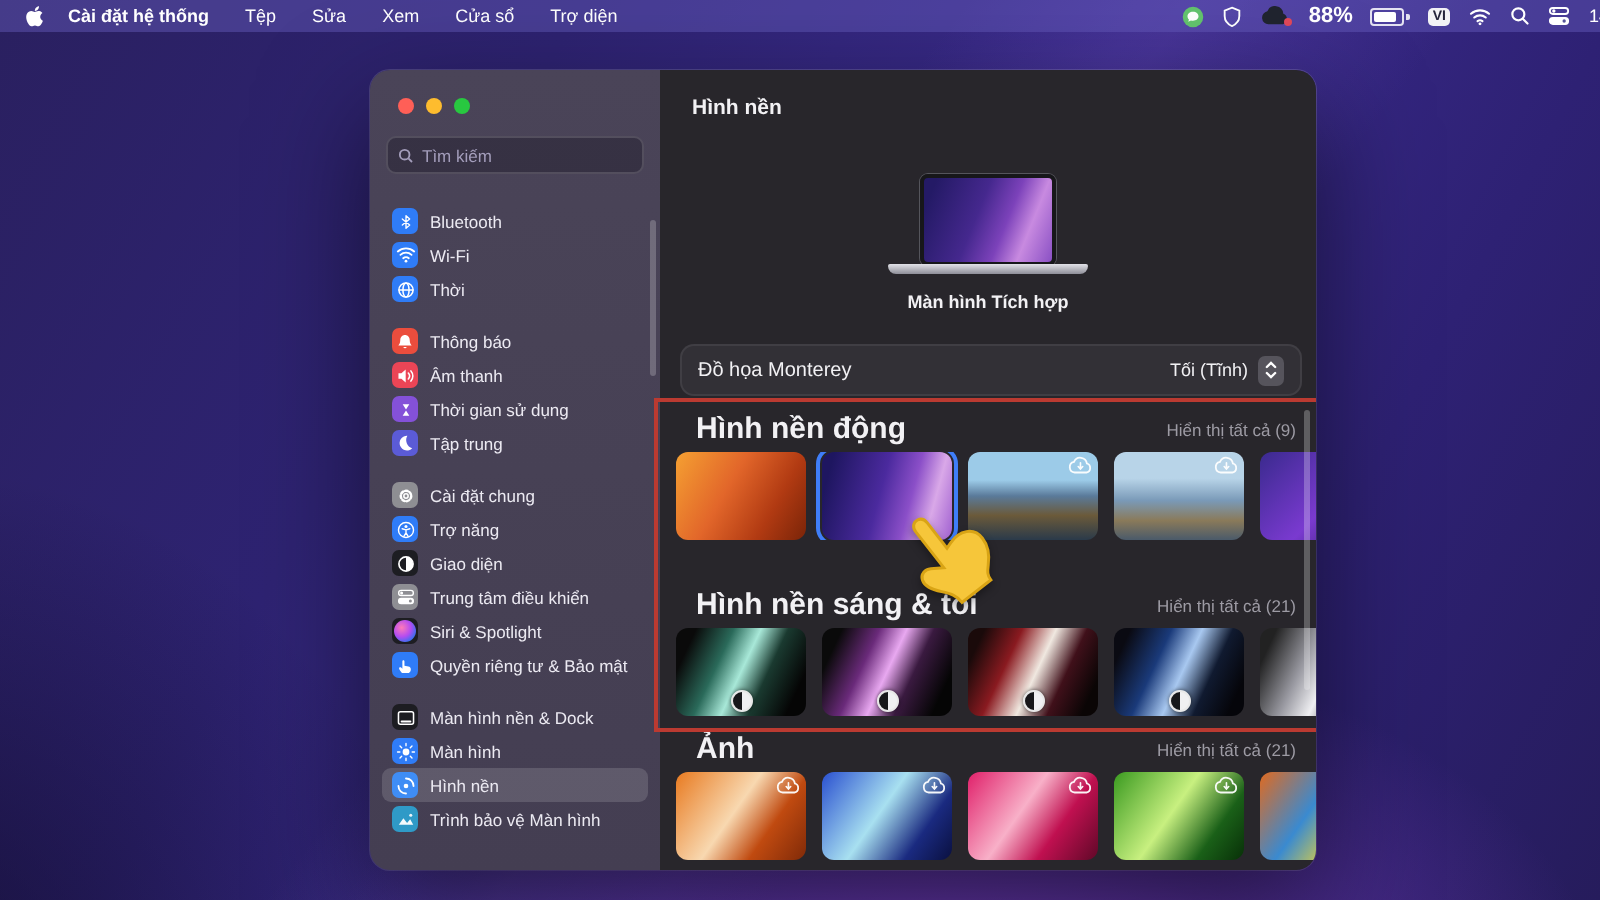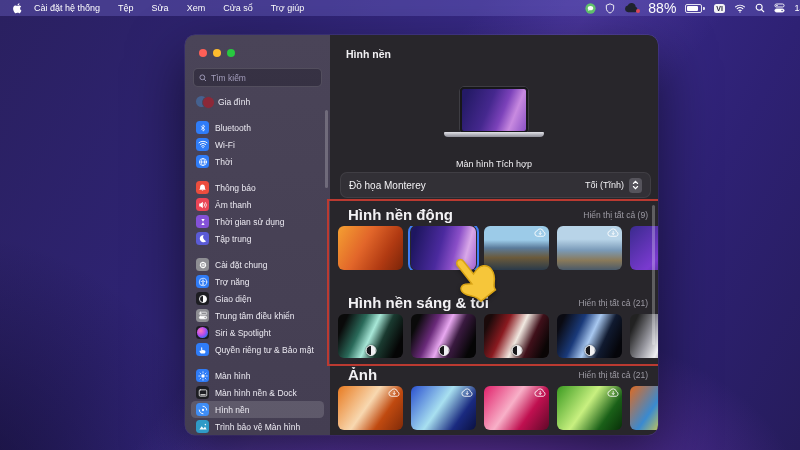--- a/index.html
+++ b/index.html
@@ -12,24 +12,24 @@
       radial-gradient(ellipse 420px 420px at -5% 108%, rgba(10,6,30,.6), rgba(10,6,30,0) 60%),
       linear-gradient(118deg,#2a2060 0%,#2e2372 28%,#3a2b8c 55%,#2e2174 78%,#261c5c 100%);
   }
   .diag{position:absolute;inset:0;background:linear-gradient(128deg,transparent 42%,rgba(140,100,220,.18) 52%,transparent 64%);pointer-events:none;}
 
   
   .menubar{position:absolute;left:0;top:0;width:800px;height:16px;
     background:rgba(108,98,196,.42);display:flex;align-items:center;color:#fff;font-size:9px;}
   .mb-left{display:flex;align-items:center;gap:0;padding-left:9px;white-space:nowrap;}
   .apple{width:16px;display:flex;justify-content:center;}
-  .appname{font-weight:normal;padding:0 9px;}
+  .appname{font-weight:bold;padding:0 9px;}
   .menu-item{padding:0 9px;}
   .mb-right{margin-left:auto;display:flex;align-items:center;gap:9px;padding-right:0;white-space:nowrap;overflow:hidden;width:216px;justify-content:flex-end;}
-  .mb-right .pct{font-size:14px;}
+  .mb-right .pct{font-size:11px;font-weight:bold;}
   .vi-badge{background:#f2f2f5;color:#24243a;font-size:7px;font-weight:bold;border-radius:2.5px;padding:1px 2.5px;line-height:1;}
   .mb-time{font-size:9px;margin-right:-7px;}
   .batt{display:flex;align-items:center;gap:1px;}
   .batt-body{width:15px;height:7px;border:1px solid rgba(255,255,255,.85);border-radius:2px;position:relative;}
   .batt-fill{position:absolute;left:1px;top:1px;bottom:1px;width:11px;background:#fff;border-radius:1px;}
   .batt-nub{width:1.5px;height:3px;background:rgba(255,255,255,.85);border-radius:0 1px 1px 0;}
   .cloud-dot{position:relative;}
   .cloud-dot .dot{position:absolute;right:-1px;bottom:0;width:4px;height:4px;border-radius:50%;background:#e0485a;}
 
   
@@ -54,21 +54,21 @@
   .siri-grad{width:11px;height:11px;border-radius:50%;background:radial-gradient(circle at 35% 35%,#ff7ab8,#b44cf0 45%,#3e6df0 75%,#16c8d8);}
   .sb-scroll{position:absolute;right:2px;top:75px;width:3px;height:78px;border-radius:2px;background:rgba(255,255,255,.22);}
 
   .main{flex:1;background:#28262b;position:relative;color:#f2f1f4;}
   .m-title{position:absolute;left:16px;top:13px;font-size:10.5px;font-weight:bold;}
   .preview{position:absolute;left:0;right:0;top:52px;text-align:center;}
   .mb-screen{width:64px;height:42px;margin:0 auto;border:2px solid #17171a;border-radius:4px;
     background:linear-gradient(112deg,#241a66 8%,#45288e 42%,#7c42ba 62%,#c88ae0 78%,#8a50c4 100%);
     box-shadow:0 0 0 .5px #55555c;}
   .mb-base{width:100px;height:4.5px;margin:-1px auto 0;background:linear-gradient(#e2e2e8,#8e8e98);border-radius:1px 1px 4px 4px;}
-  .mb-label{margin-top:22px;font-size:9px;font-weight:normal;}
+  .mb-label{margin-top:9px;font-size:9px;font-weight:bold;}
   .gcard{position:absolute;left:10px;right:7px;top:137px;height:24px;background:#323036;
     border:1px solid rgba(255,255,255,.07);border-radius:7px;display:flex;align-items:center;padding:0 8px;}
   .gcard .lbl{font-size:10px;}
   .gcard .val{margin-left:auto;font-size:9px;display:flex;align-items:center;gap:5px;text-align:right;}
   .stepper{width:13px;height:15px;background:#56545c;border-radius:3.5px;display:flex;align-items:center;justify-content:center;}
 
   .section{position:absolute;left:0;right:0;}
   .sec-0{top:173px}.sec-1{top:261px}.sec-2{top:333px}
   .sec-head{display:flex;align-items:center;height:13px;padding:0 10px 0 18px;}
   .sec-title{font-size:15px;font-weight:bold;}
@@ -95,21 +95,21 @@
 
 <div class="menubar">
   <div class="mb-left">
     <span class="apple">
       <svg width="10" height="12" viewBox="0 0 14 17" fill="#fff">
           <path d="M11.4 9.1c0-1.8 1.5-2.7 1.6-2.7-.9-1.3-2.2-1.5-2.7-1.5-1.1-.1-2.2.7-2.8.7-.6 0-1.5-.7-2.4-.7-1.2 0-2.4.7-3 1.8-1.3 2.2-.3 5.5.9 7.3.6.9 1.3 1.9 2.3 1.8.9 0 1.3-.6 2.4-.6s1.4.6 2.4.6c1 0 1.6-.9 2.2-1.8.7-1 1-2 1-2.1 0 0-1.9-.7-1.9-2.8z"></path>
           <path d="M9.8 3.9c.5-.6.8-1.5.7-2.3-.7 0-1.6.5-2.1 1.1-.5.5-.9 1.4-.8 2.2.8.1 1.7-.4 2.2-1z"></path>
         </svg>
     </span>
     <span class="appname">Cài đặt hệ thống</span>
-    <span id="menus"><span class="menu-item">Tệp</span><span class="menu-item">Sửa</span><span class="menu-item">Xem</span><span class="menu-item">Cửa sổ</span><span class="menu-item">Trợ giúp</span></span>
+    <span id="menus"><span class="menu-item">Tệp</span><span class="menu-item">Sửa</span><span class="menu-item">Xem</span><span class="menu-item">Cửa sổ</span><span class="menu-item">Trợ diện</span></span>
   </div>
   <div class="mb-right">
     <span>
       <svg width="11" height="11" viewBox="0 0 12 12">
           <circle cx="6" cy="6" r="5.6" fill="#63c46e"></circle>
           <path d="M3 5.6c0-1.4 1.3-2.4 3-2.4s3 1 3 2.4-1.3 2.4-3 2.4c-.4 0-.8 0-1.1-.1L3.4 8.6l.4-1.2C3.3 7 3 6.3 3 5.6z" fill="#fff"></path>
         </svg>
     </span>
     <span>
       <svg width="10" height="11" viewBox="0 0 15 16" fill="none" stroke="#fff" stroke-width="1.4">
@@ -163,27 +163,20 @@
       <span class="tl g"></span>
     </div>
     <div class="searchbox">
       <svg width="8" height="8" viewBox="0 0 12 12" fill="none" stroke="#a39dbb" stroke-width="1.4">
           <circle cx="5" cy="5" r="3.6"></circle>
           <path d="M7.8 7.8l2.7 2.7"></path>
         </svg>
       <span>Tìm kiếm</span>
     </div>
     <div class="srows" id="sidebar-rows">
-        <div class="srow">
-          <span class="avatars">
-            <i></i>
-            <i></i>
-          </span>
-          <span>Gia đình</span>
-        </div>
         <div class="sgap"></div>
         <div class="srow">
           <span class="sic" style="background: rgb(47, 124, 247);">
             <svg width="8" height="10" viewBox="0 0 13 13" fill="none" stroke="#fff" stroke-linecap="round" stroke-linejoin="round" stroke-width="1.1">
               <path d="M3.5 4l6 5-3 2.6V1.4l3 2.6-6 5"></path>
             </svg>
           </span>
           <span>Bluetooth</span>
         </div>
         <div class="srow">
@@ -289,36 +282,36 @@
         <div class="srow">
           <span class="sic" style="background: rgb(47, 124, 247);">
             <svg width="9" height="10" viewBox="0 0 13 13">
               <path fill="#fff" d="M4.3 11.6c-.9-1.1-2.1-2.5-2.1-3.4 0-.8.9-1.1 1.5-.6l.9.8V3.2c0-1.1 1.5-1.1 1.5 0v3.2l2.9.5c1.1.2 1.7.9 1.7 2 0 1.6-.8 2.1-1.3 2.7z"></path>
             </svg>
           </span>
           <span>Quyền riêng tư &amp; Bảo mật</span>
         </div>
         <div class="sgap"></div>
         <div class="srow">
-          <span class="sic" style="background: rgb(47, 124, 247);">
-            <svg width="10" height="10" viewBox="0 0 13 13" fill="none" stroke="#fff" stroke-linecap="round" stroke-linejoin="round" stroke-width=".9">
-              <circle cx="6.5" cy="6.5" r="2.2" fill="#fff" stroke="none"></circle>
-              <path d="M6.5 1v1.5M6.5 10.5V12M1 6.5h1.5M10.5 6.5H12M2.6 2.6l1.1 1.1M9.3 9.3l1.1 1.1M10.4 2.6 9.3 3.7M3.7 9.3 2.6 10.4"></path>
-            </svg>
-          </span>
-          <span>Màn hình</span>
-        </div>
-        <div class="srow">
           <span class="sic" style="background: rgb(29, 29, 34);">
             <svg width="10" height="10" viewBox="0 0 13 13" fill="none" stroke="#fff" stroke-linecap="round" stroke-linejoin="round" stroke-width="1">
               <rect x="1.6" y="2.4" width="9.8" height="8.2" rx="1.3"></rect>
               <rect x="3" y="8.1" width="7" height="1.4" rx=".7" fill="#fff" stroke="none"></rect>
             </svg>
           </span>
           <span>Màn hình nền &amp; Dock</span>
+        </div>
+        <div class="srow">
+          <span class="sic" style="background: rgb(47, 124, 247);">
+            <svg width="10" height="10" viewBox="0 0 13 13" fill="none" stroke="#fff" stroke-linecap="round" stroke-linejoin="round" stroke-width=".9">
+              <circle cx="6.5" cy="6.5" r="2.2" fill="#fff" stroke="none"></circle>
+              <path d="M6.5 1v1.5M6.5 10.5V12M1 6.5h1.5M10.5 6.5H12M2.6 2.6l1.1 1.1M9.3 9.3l1.1 1.1M10.4 2.6 9.3 3.7M3.7 9.3 2.6 10.4"></path>
+            </svg>
+          </span>
+          <span>Màn hình</span>
         </div>
         <div class="srow sel">
           <span class="sic" style="background: rgb(63, 141, 245);">
             <svg width="10" height="10" viewBox="0 0 13 13" fill="none" stroke="#fff" stroke-linecap="round" stroke-linejoin="round" stroke-width="1.2">
               <circle cx="6.5" cy="6.5" r="1.5" fill="#fff" stroke="none"></circle>
               <path d="M6.5 1.6a4.9 4.9 0 0 1 4.9 4.9M6.5 11.4a4.9 4.9 0 0 1-4.9-4.9"></path>
             </svg>
           </span>
           <span>Hình nền</span>
         </div>

